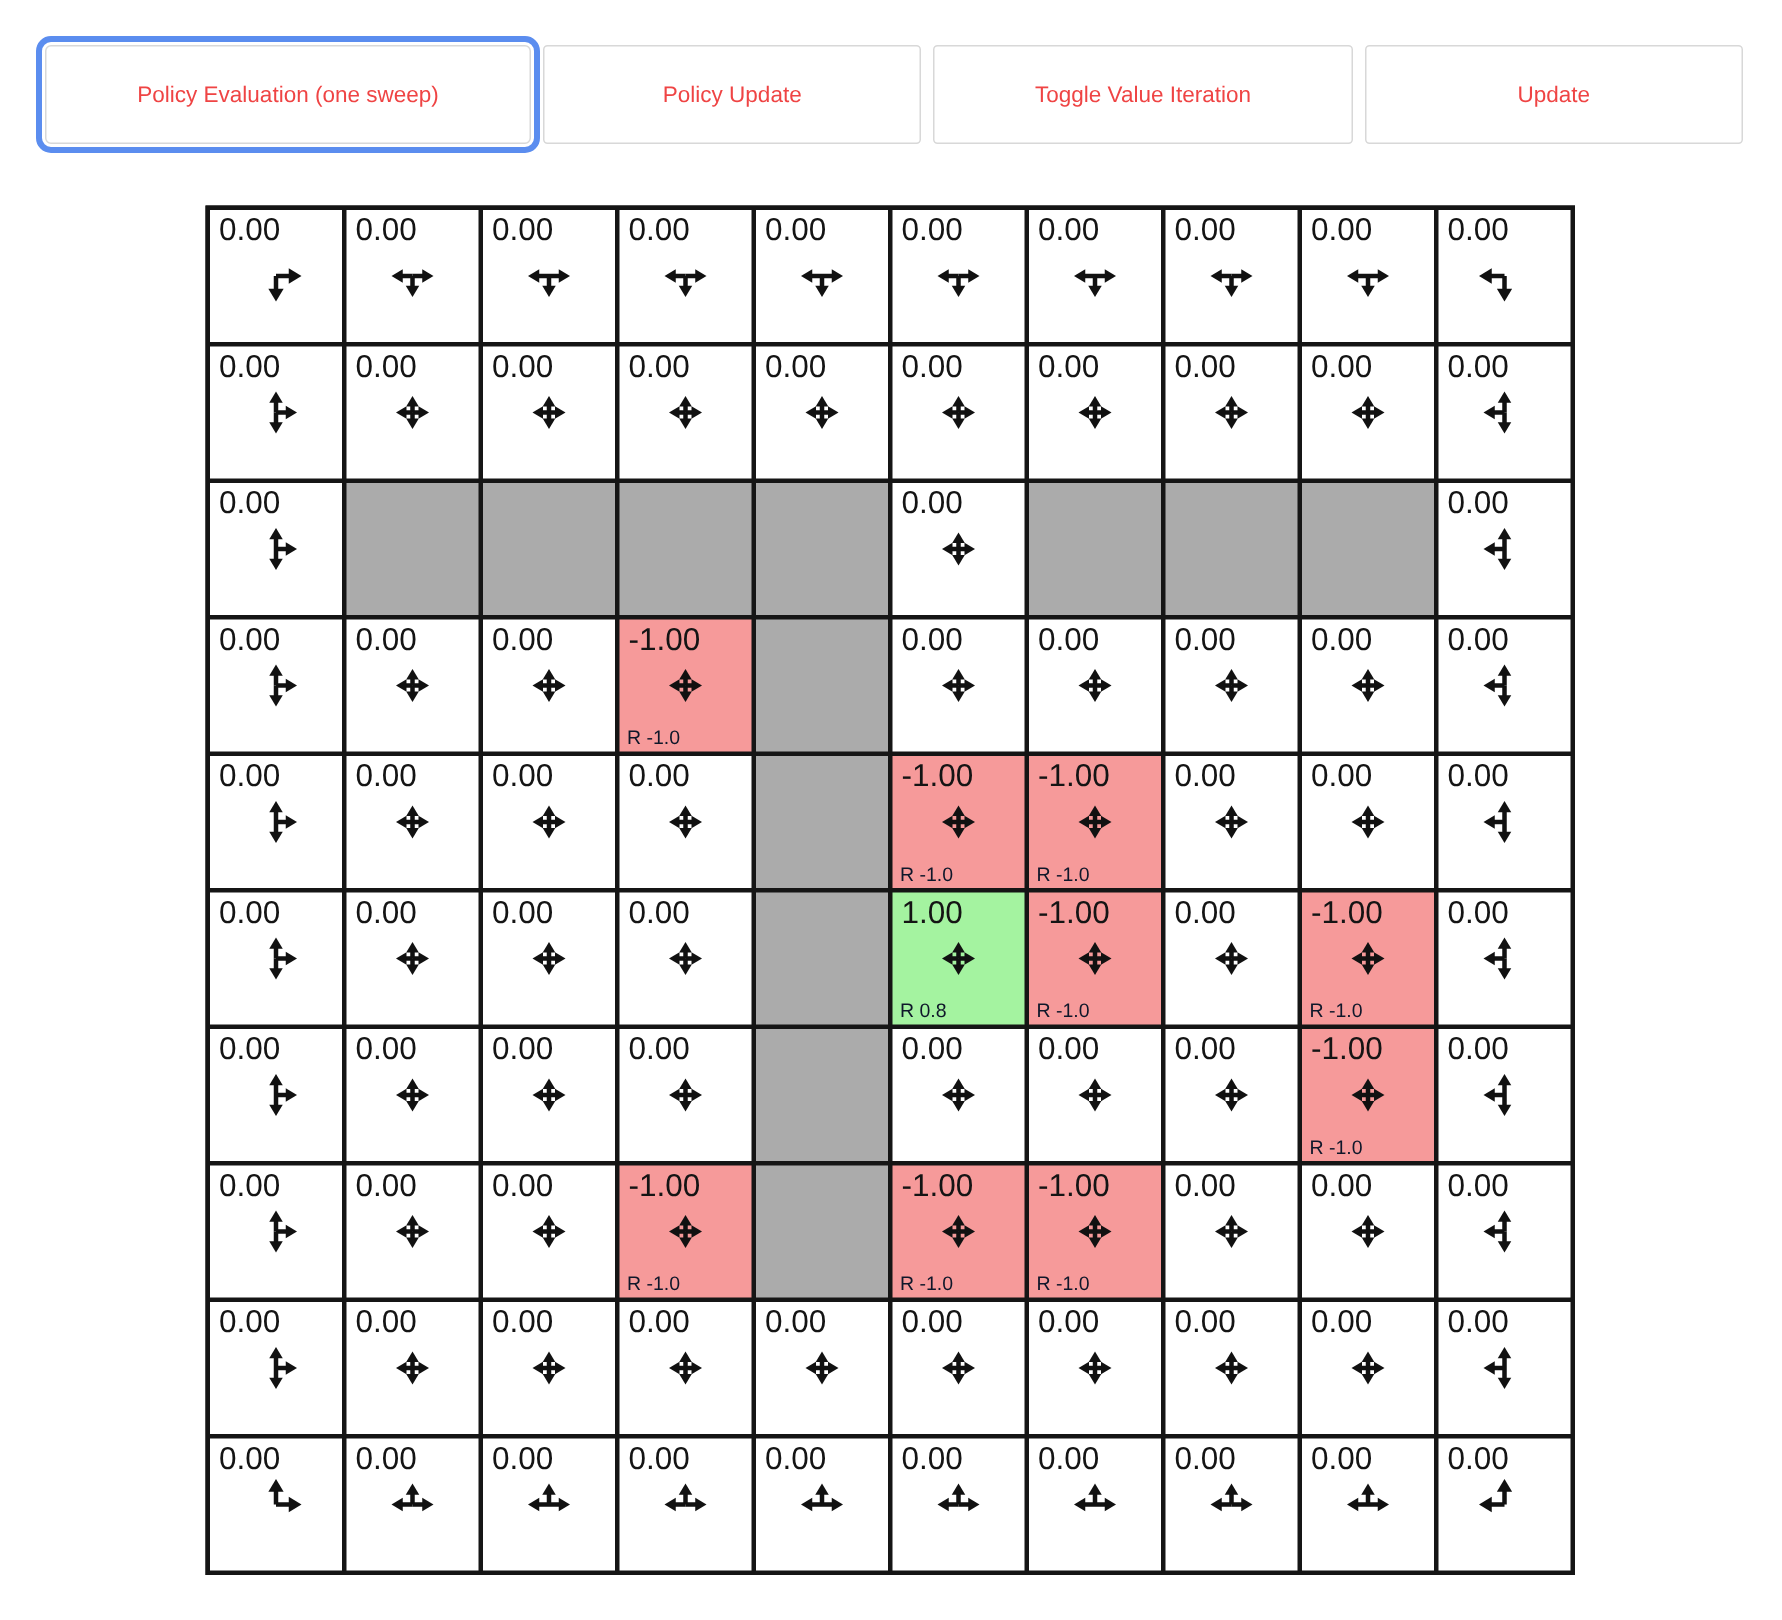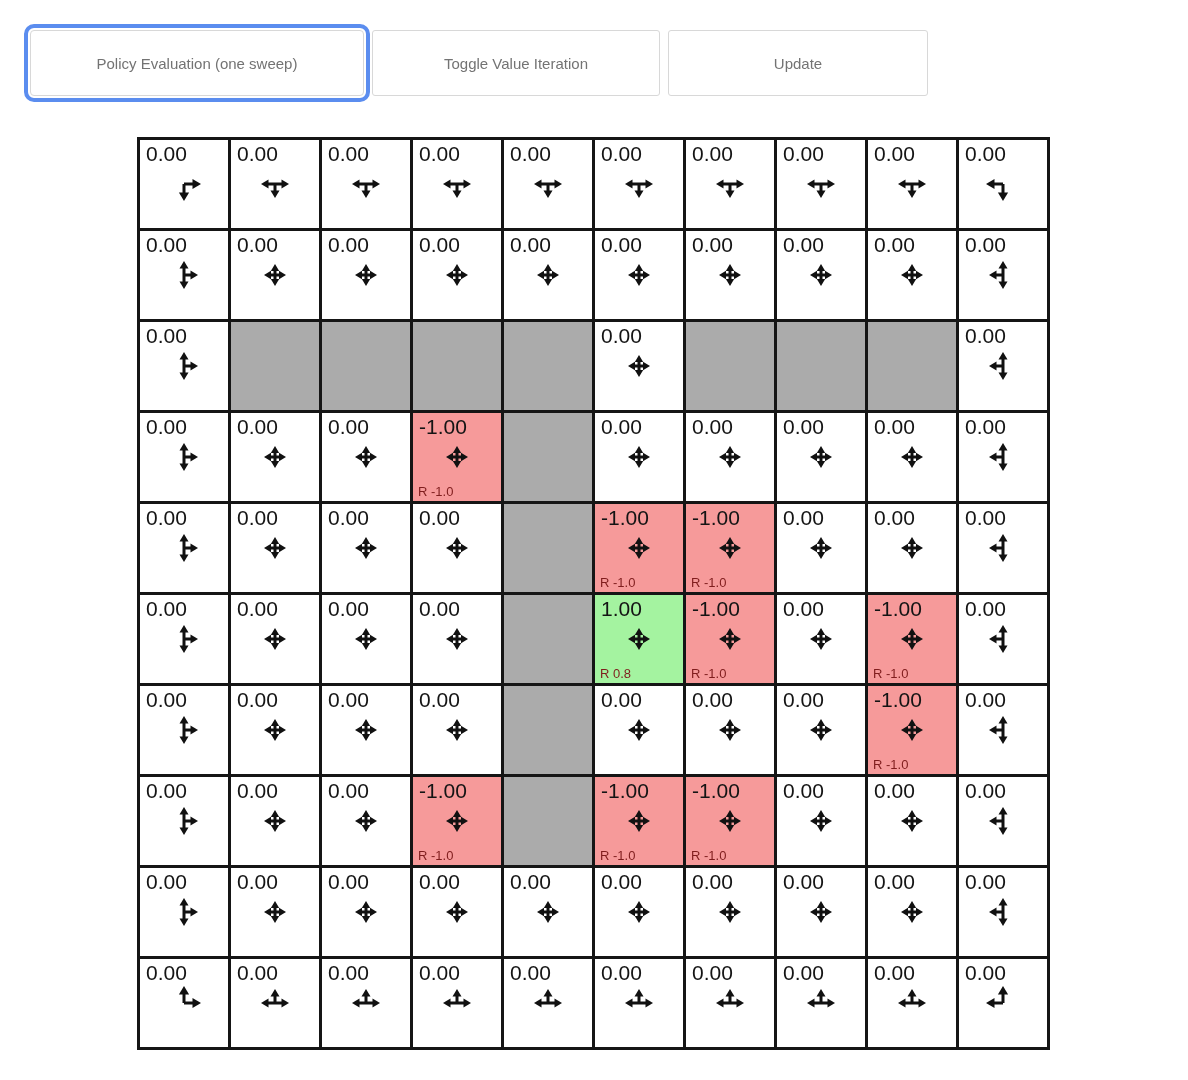--- a/index.html
+++ b/index.html
@@ -14,21 +14,21 @@
     gap:8px;
     margin:30px 26px 0 30px;
   }
   .btn {
     height:66px;
     background:#ffffff;
     border:1px solid #d8d8d8;
     border-radius:3px;
     font-family:"Liberation Sans", sans-serif;
     font-size:15px;
-    color:#737373;
+    color:#ef4444;
     cursor:pointer;
     padding:0;
   }
   .btn.b0 { width:334px; }
   .btn.b1 { width:260px; }
   .btn.b2 { width:288px; }
   .btn.b3 { width:260px; }
   .btn.focused {
     outline:4px solid #5b8def;
     outline-offset:2px;
@@ -47,33 +47,34 @@
   .cell { position:relative; background:#ffffff; }
   .cell.wall { background:#ababab; }
   .cell.neg  { background:#f69a9a; }
   .cell.pos  { background:#a4f3a0; }
   .cell .val {
     position:absolute; top:1px; left:6px;
     font-size:21px; color:#141414; line-height:1.2;
   }
   .cell .rlab {
     position:absolute; bottom:2px; left:5px;
-    font-size:13px; color:#7f1d1d;
+    font-size:13px; color:#0f172a;
   }
   .cell .arrow {
     position:absolute; left:50%; top:50%;
     transform:translate(-50%,-50%);
     width:44px; height:44px;
   }
 </style>
 </head>
 <body>
 
 <div class="toolbar">
   <button class="btn b0 focused">Policy Evaluation (one sweep)</button>
+  <button class="btn b1">Policy Update</button>
   <button class="btn b2">Toggle Value Iteration</button>
   <button class="btn b3">Update</button>
 </div>
 
 <div class="grid" id="gridworld">
     <div class="cell ">
       <span class="val">0.00</span>
       <span class="arrow"><svg width="44" height="44" viewBox="0 0 44 44">
           <line x1="22" y1="22" x2="32" y2="22" stroke="#111" stroke-width="3"></line>
           <polygon fill="#111" points="39,22 30.5,27.1 30.5,16.9"></polygon>

